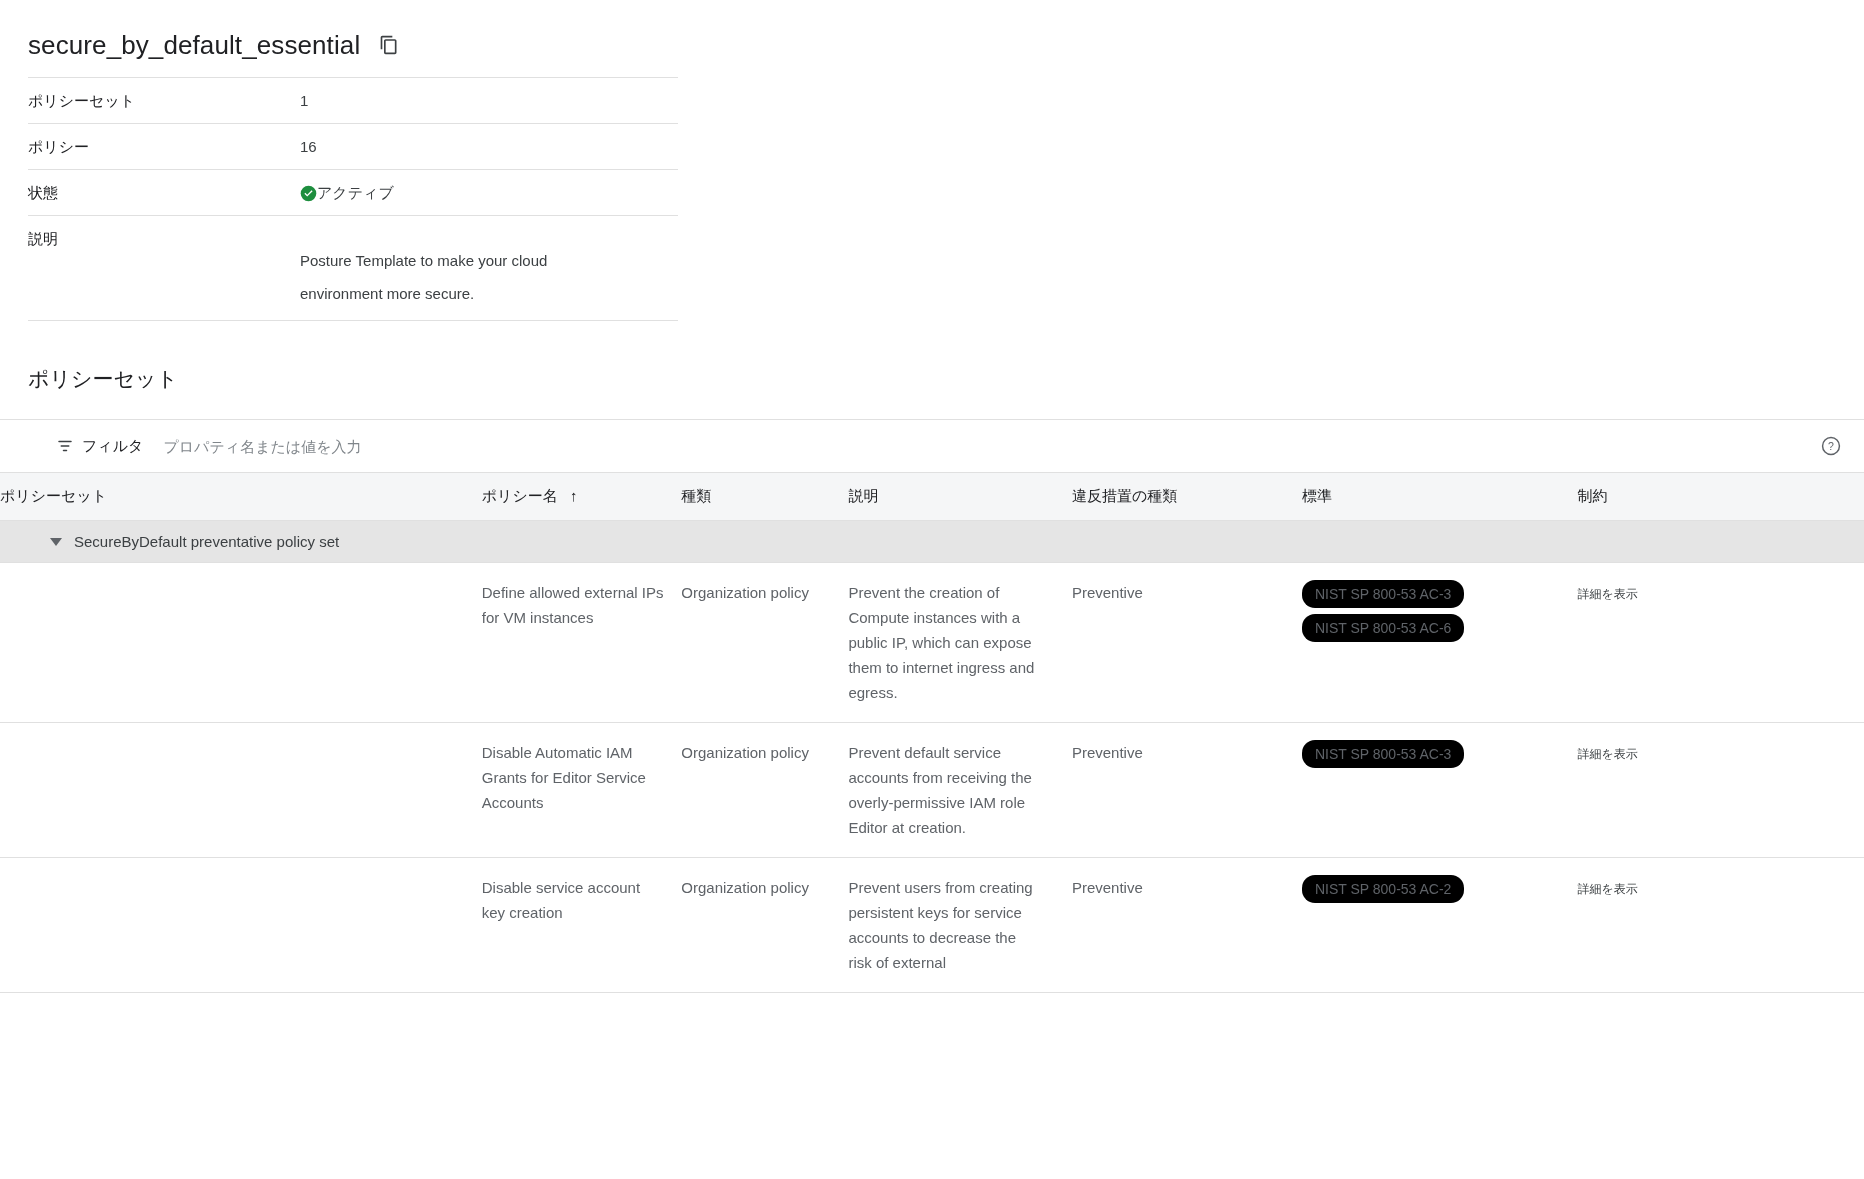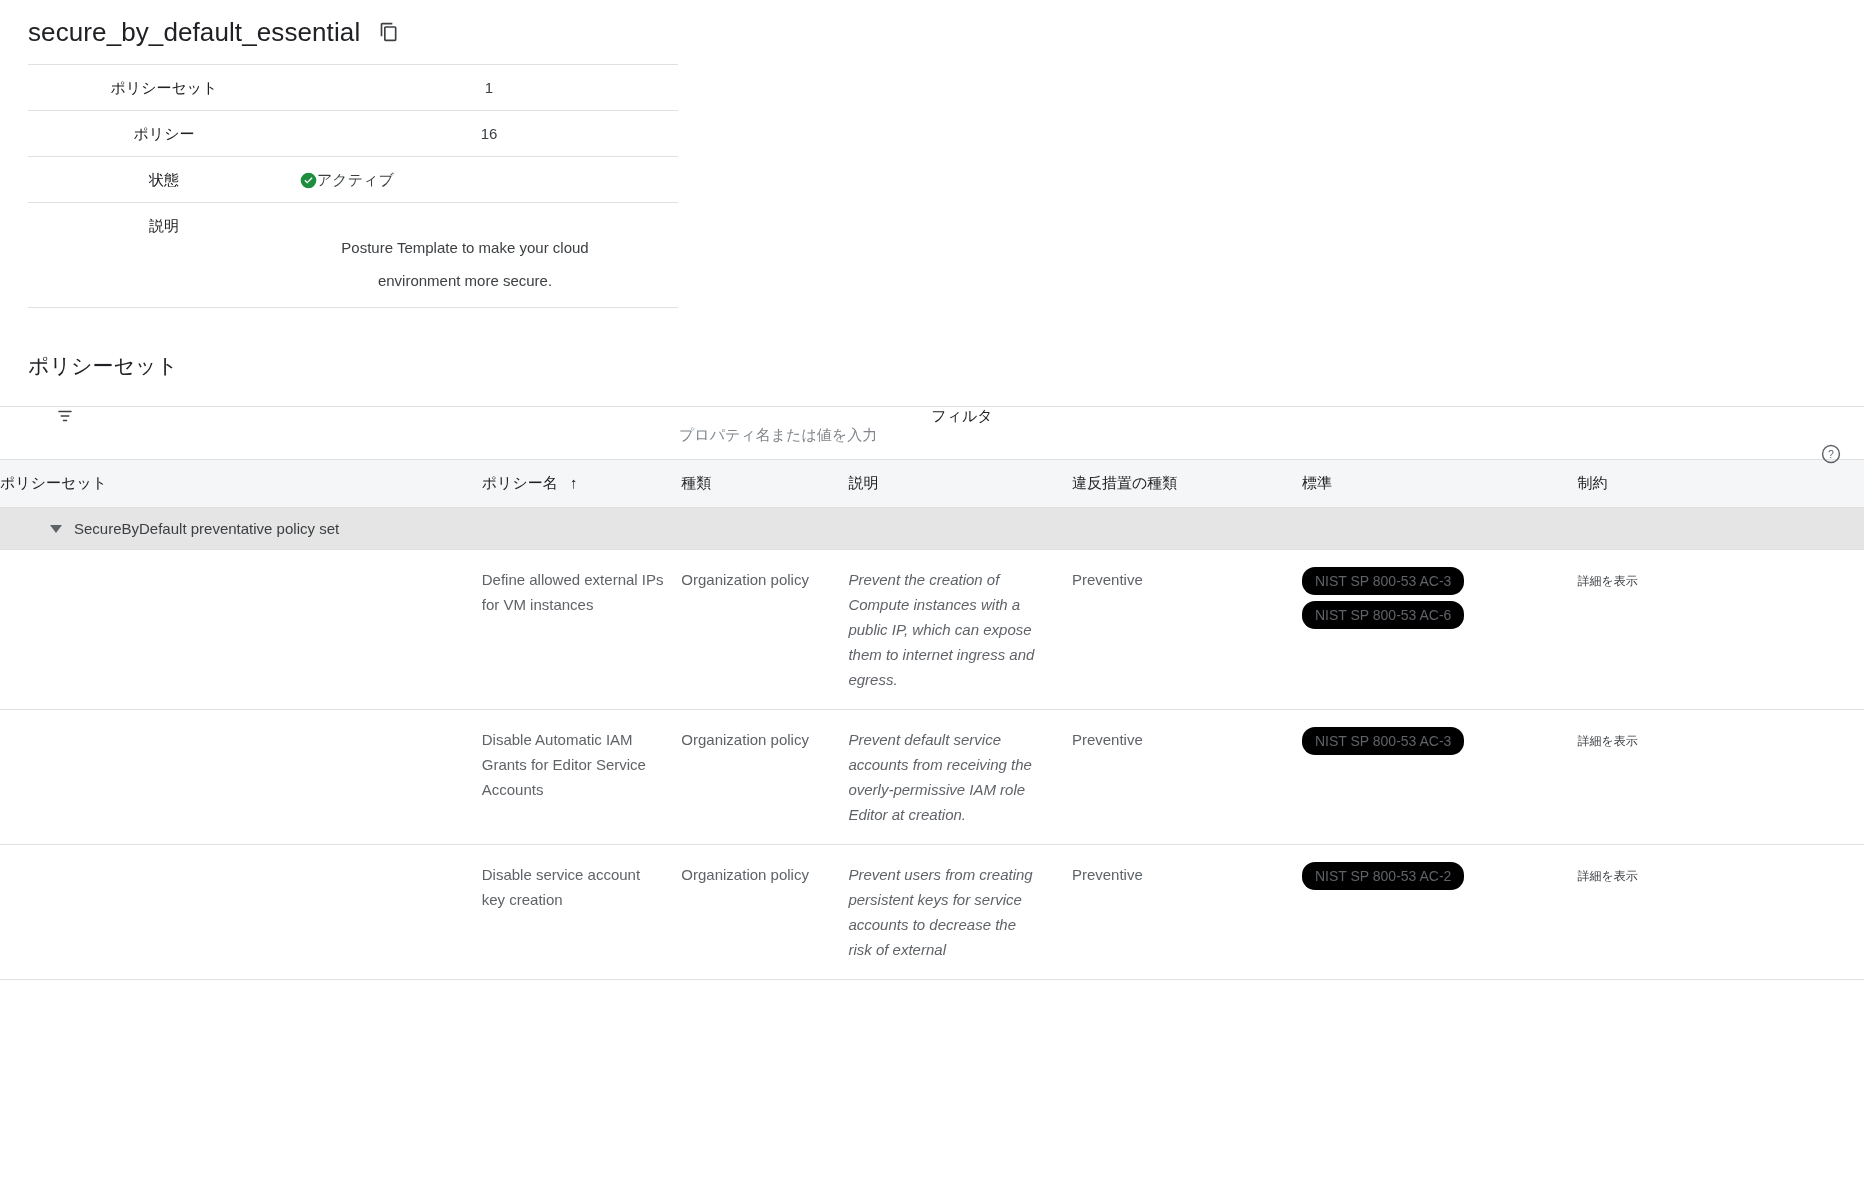--- a/index.html
+++ b/index.html
@@ -18,23 +18,22 @@
   .page {
     position: relative;
     width: 1864px;
     height: 1179px;
     box-sizing: border-box;
     padding: 0;
   }
 
   
   .summary-block {
-    padding: 16px 0 0 28px;
+    padding: 29px 0 0 28px;
     width: 650px;
-    text-align: center;
   }
   .title-row {
     display: flex;
     align-items: center;
     gap: 18px;
     margin-bottom: 16px;
   }
   .page-title {
     font-size: 26px;
     font-weight: 400;
@@ -106,21 +105,20 @@
   .filter-bar {
     margin-top: 26px;
     height: 54px;
     border-top: 1px solid #e0e0e0;
     border-bottom: 1px solid #e0e0e0;
     display: flex;
     align-items: center;
     padding: 0 22px 0 56px;
     box-sizing: border-box;
     position: relative;
-    flex-direction: column;
   }
   .filter-icon {
     position: absolute;
     left: 56px;
     display: inline-flex;
     align-items: center;
   }
   .filter-label {
     margin-left: 26px;
     font-size: 15px;
@@ -209,21 +207,21 @@
     padding: 17px 14px 17px 0;
     border-bottom: 1px solid #e0e0e0;
     font-size: 15px;
     line-height: 25px;
     color: #5f6368;
     vertical-align: top;
     background: #fff;
   }
   tr.data-row td.cell-set { padding-left: 50px; }
   tr.data-row td.cell-name { color: #5f6368; }
-  tr.data-row td.cell-desc { padding-right: 30px; font-style: italic; }
+  tr.data-row td.cell-desc { padding-right: 30px; }
 
   .chip {
     display: inline-block;
     background: #000000;
     color: #5f6368;
     border-radius: 13px;
     font-size: 14px;
     line-height: 18px;
     padding: 5px 13px;
     margin-bottom: 6px;

